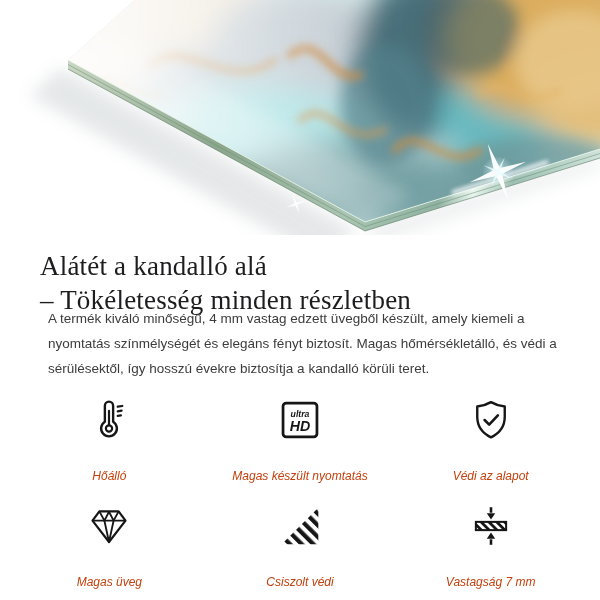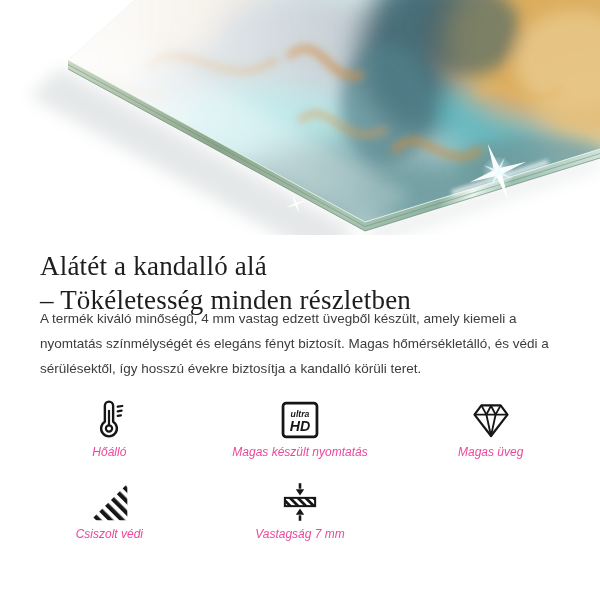--- a/index.html
+++ b/index.html
@@ -7,30 +7,30 @@
     position:relative;width:600px;height:600px;background:#ffffff;overflow:hidden;
     font-family:"Liberation Sans",sans-serif;
   }
   .hero{position:absolute;left:0;top:0;width:600px;height:235px;}
   .heading{
     position:absolute;left:40px;top:231px;width:540px;
     font-family:"Liberation Serif",serif;font-weight:400;
     font-size:27px;line-height:34px;color:#1d1d1f;letter-spacing:.2px;
   }
   .description{
-    position:absolute;left:40px;top:306px;width:524px;margin:0;
+    position:absolute;left:48px;top:306px;width:524px;margin:0;
     font-size:13.5px;line-height:25px;color:#3c3c3c;
   }
   .features{
     position:absolute;left:14px;right:14px;top:398px;
     display:grid;grid-template-columns:1fr 1fr 1fr;row-gap:20px;
   }
   .feature{display:flex;flex-direction:column;align-items:center;font-style:italic;}
   .feature .iconbox{height:44px;display:flex;align-items:center;justify-content:center;}
-  .feature .label{margin-top:3px;font-size:12px;line-height:15px;color:#ec4899;}
+  .feature .label{margin-top:27px;font-size:12px;line-height:15px;color:#c2410c;}
   svg{display:block;}
 </style>
 </head>
 <body>
 
 <div class="page">
 
   <div class="hero">
     <svg width="600" height="235" viewBox="0 0 600 235">
       <defs>
@@ -154,20 +154,29 @@
       <div class="iconbox">
         <svg width="44" height="44" viewBox="0 0 48 48">
           <rect x="5.5" y="5.5" width="37" height="37" rx="3.5" fill="none" stroke="#161616" stroke-width="3"></rect>
           <text x="24" y="20.5" text-anchor="middle" font-family="Liberation Sans, sans-serif" font-size="9.5" font-weight="700" fill="#161616">ultra</text>
           <text x="24" y="36" text-anchor="middle" font-family="Liberation Sans, sans-serif" font-size="15.5" font-weight="800" fill="#161616">HD</text>
         </svg>
       </div>
       <div class="label">Magas készült nyomtatás</div>
     </div>
 
+    <div class="feature">
+      <div class="iconbox">
+        <svg width="44" height="44" viewBox="0 0 48 48" fill="none" stroke="#161616" stroke-width="2.6" stroke-linecap="round" stroke-linejoin="round">
+          <path d="M24,4.5 C28.8,7.3 33.8,8.8 39,9.3 V20.5 C39,30.8 33.4,38.4 24,43 C14.6,38.4 9,30.8 9,20.5 V9.3 C14.2,8.8 19.2,7.3 24,4.5 Z"></path>
+          <path d="M17,24 L22,29 L31.5,19" stroke-width="2.8"></path>
+        </svg>
+      </div>
+      <div class="label">Védi az alapot</div>
+    </div>
 
     <div class="feature">
       <div class="iconbox">
         <svg width="44" height="44" viewBox="0 0 48 48" fill="none" stroke="#161616" stroke-width="2.4" stroke-linejoin="round">
           <path d="M13.5,8 H34.5 L42,18.2 L24,41.5 L6,18.2 Z"></path>
           <path d="M6,18.2 H42" stroke-width="2"></path>
           <path d="M13.5,8 L19,18.2 L24,8.5 L29,18.2 L34.5,8" stroke-width="2"></path>
           <path d="M19,18.2 L24,41.5 L29,18.2" stroke-width="2"></path>
         </svg>
       </div>

